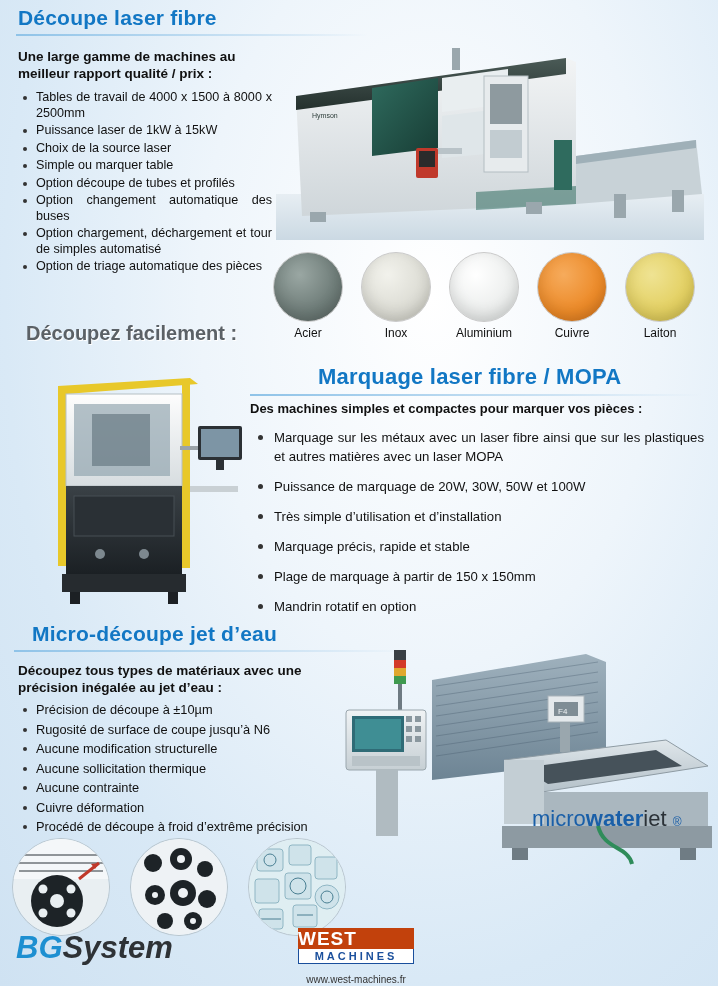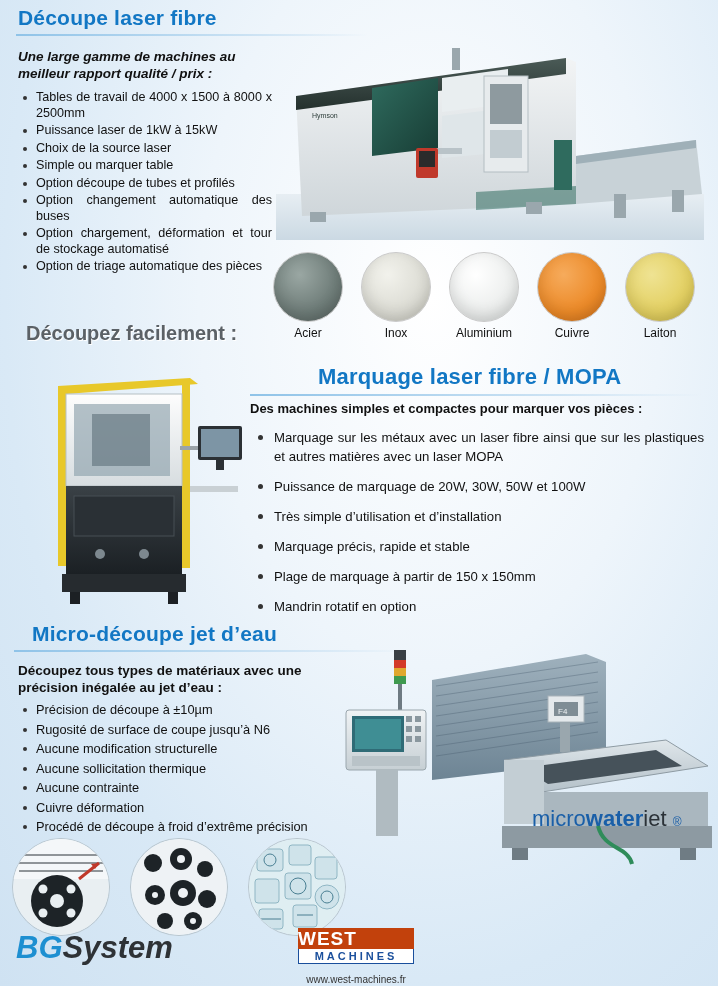--- a/index.html
+++ b/index.html
@@ -18,21 +18,21 @@
     letter-spacing:.2px;
   }
   .rule{height:2px;background:linear-gradient(to right,#8fc3e8,#cfe4f4 70%,rgba(255,255,255,0));}
 
   
   #sec1-title{position:absolute;left:18px;top:6px;}
   #sec1-rule{position:absolute;left:16px;top:34px;width:352px;}
 
   #sec1-lead{
     position:absolute;left:18px;top:48px;width:250px;
-    font-size:13.5px;line-height:17px;font-weight:bold;color:#111;font-style:italic;
+    font-size:13.5px;line-height:17px;font-weight:bold;color:#111;
   }
   ul.bul{list-style:none;margin:0;padding:0;}
   ul.bul li{
     position:relative;padding-left:16px;margin-bottom:2px;
     font-size:12.6px;line-height:15.5px;color:#111;text-align:justify;
   }
   ul.bul li:before{
     content:"";position:absolute;left:3px;top:6px;width:4px;height:4px;
     border-radius:50%;background:#333;
   }
@@ -111,21 +111,21 @@
 
   <div id="sec1-lead">Une large gamme de machines au meilleur rapport qualité / prix :</div>
 
   <ul class="bul" id="sec1-list">
     <li>Tables de travail de 4000 x 1500 à 8000 x 2500mm</li>
     <li>Puissance laser de 1kW à 15kW</li>
     <li>Choix de la source laser</li>
     <li>Simple ou marquer table</li>
     <li>Option découpe de tubes et profilés</li>
     <li>Option changement automatique des buses</li>
-    <li>Option chargement, déformation et tour de stockage automatisé</li>
+    <li>Option chargement, déchargement et tour de simples automatisé</li>
     <li>Option de triage automatique des pièces</li>
   </ul>
 
   <svg id="machine1" viewBox="0 0 428 196">
     <defs>
       <linearGradient id="g-body" x1="0" y1="0" x2="0" y2="1">
         <stop offset="0" stop-color="#f2f4f5"></stop>
           <stop offset="1" stop-color="#cfd6da"></stop>
       </linearGradient>
       <linearGradient id="g-dark" x1="0" y1="0" x2="0" y2="1">

